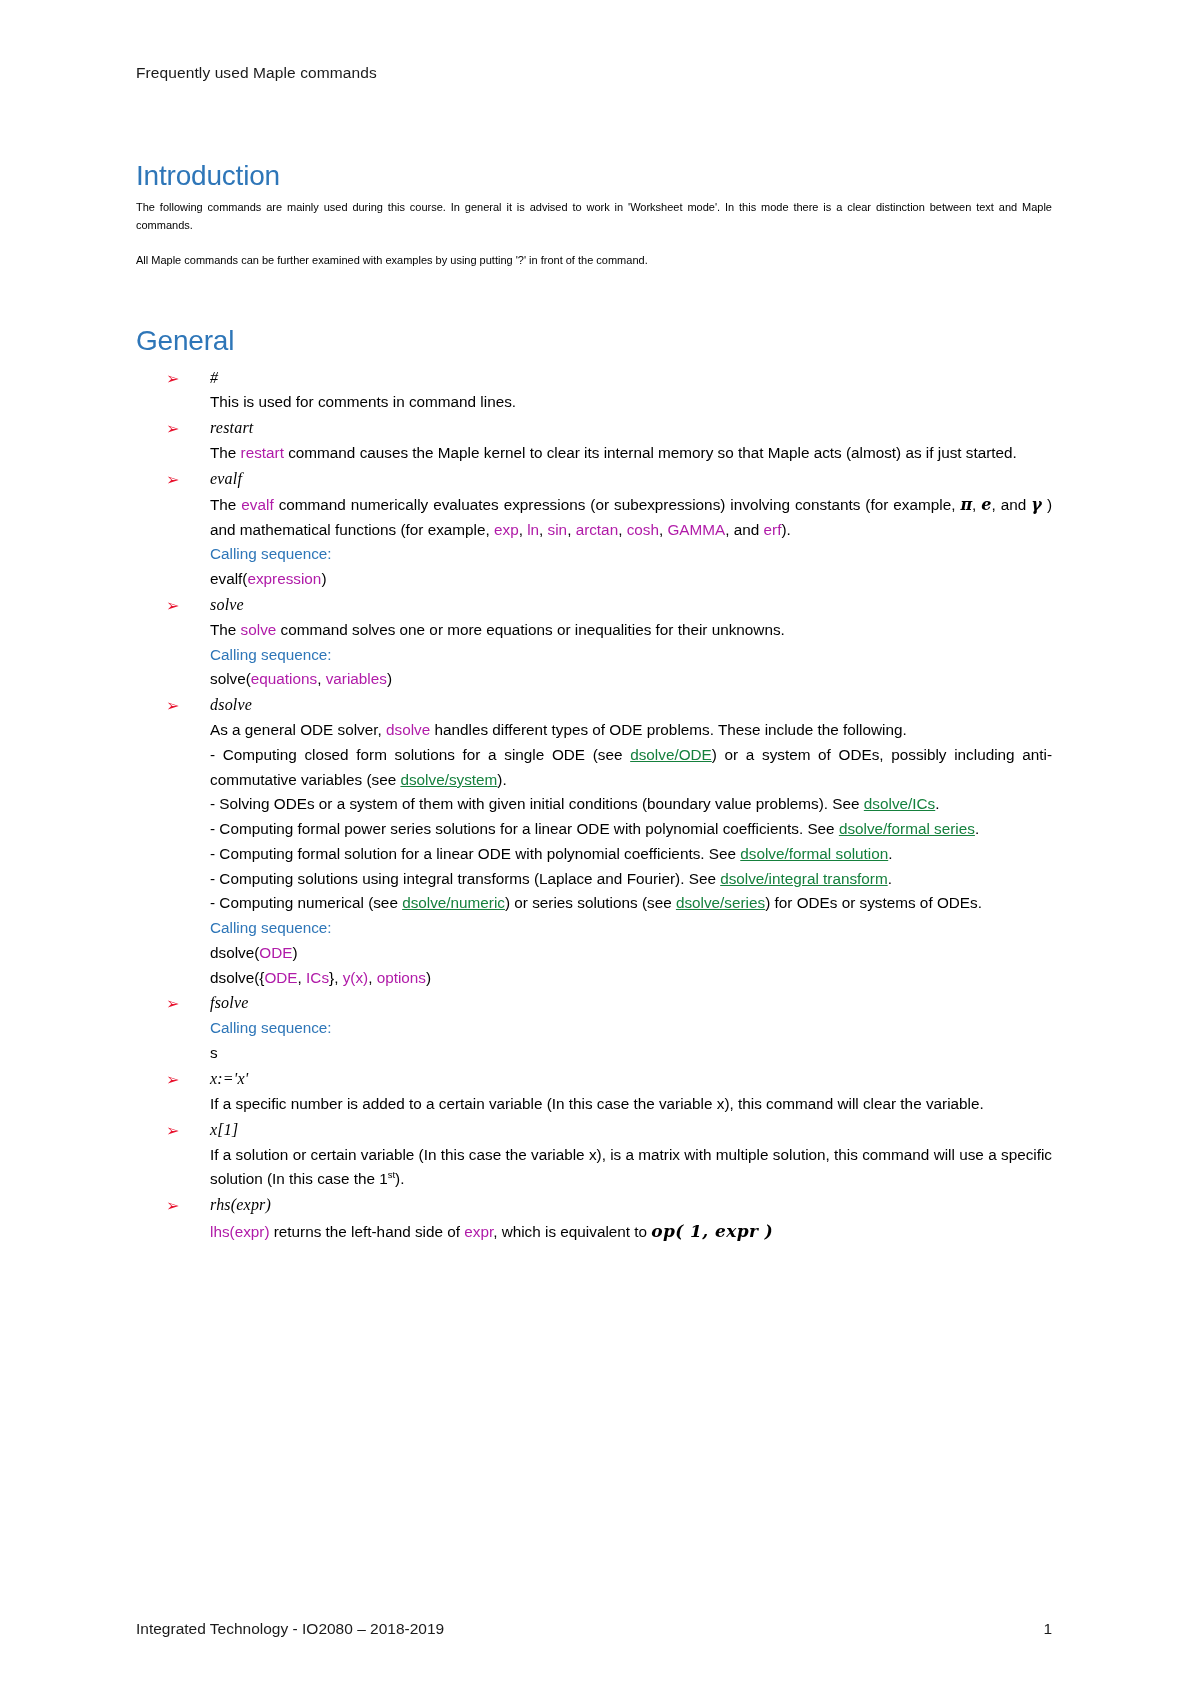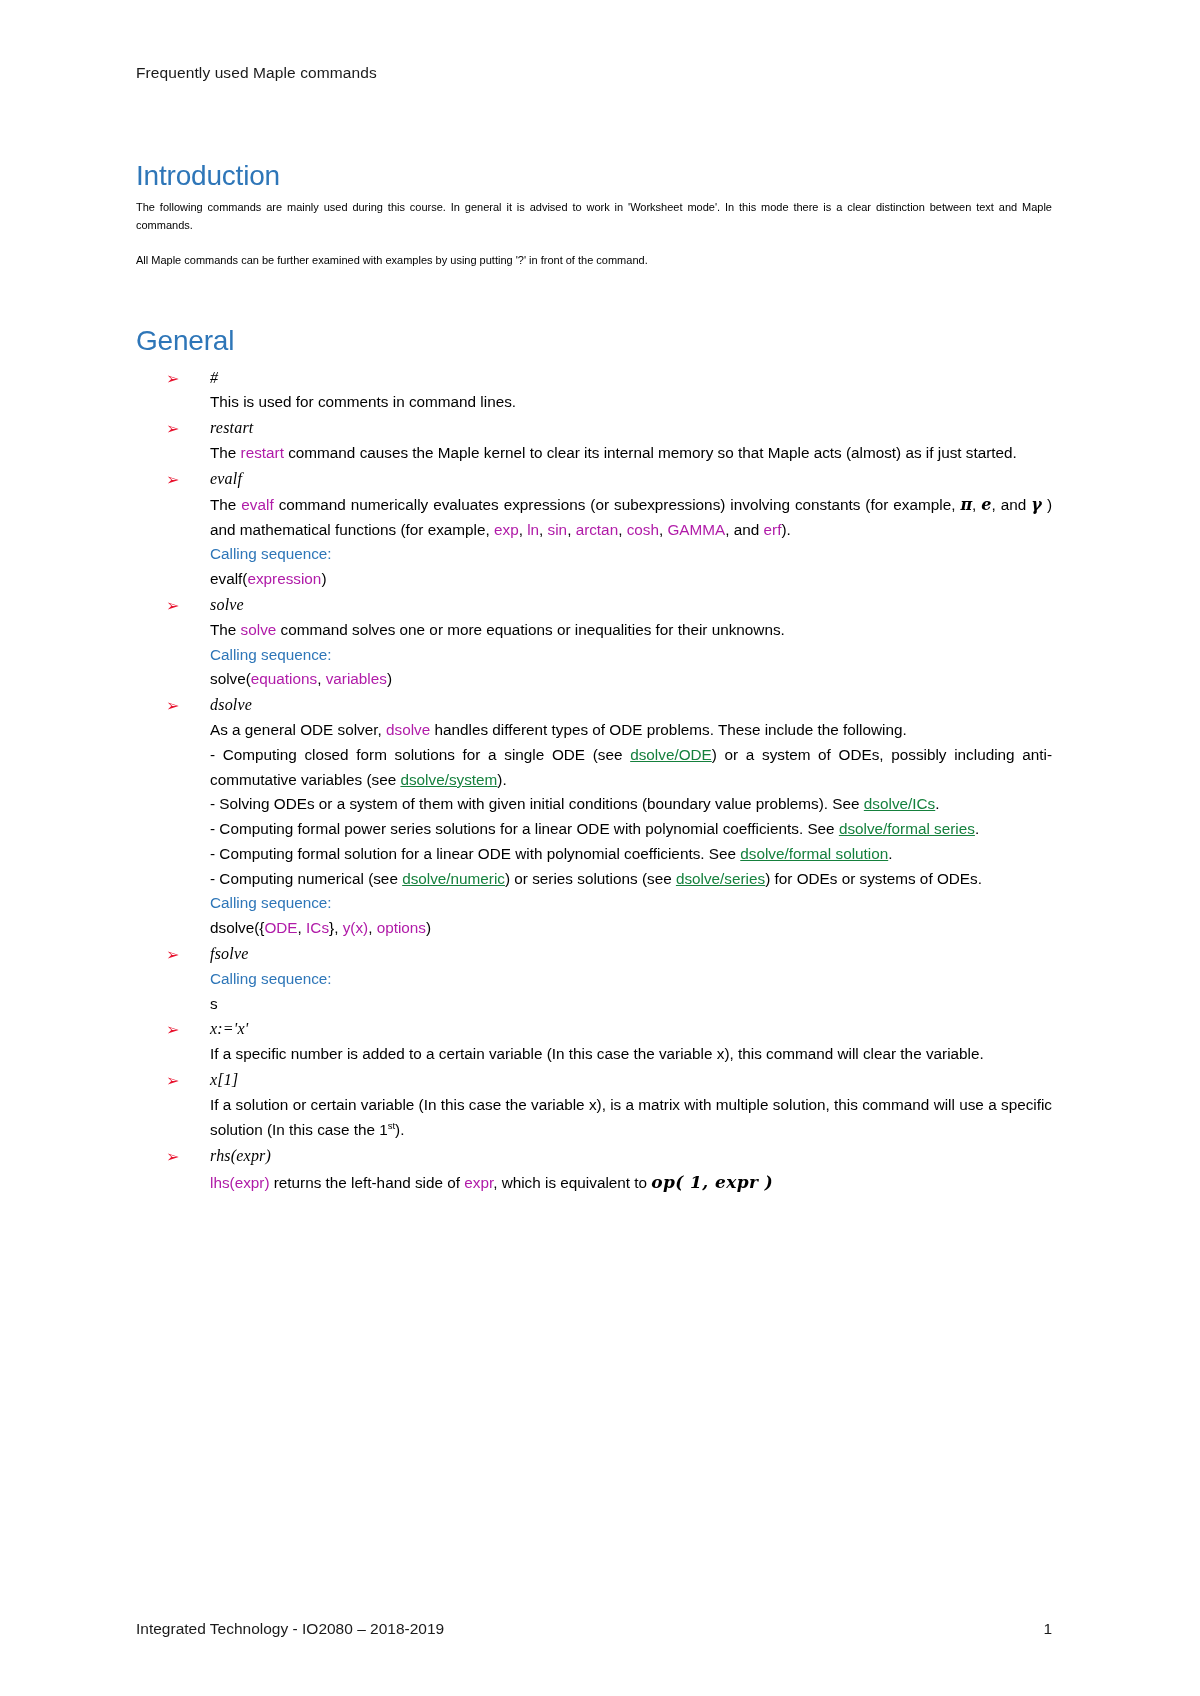--- a/index.html
+++ b/index.html
@@ -180,24 +180,26 @@
       <span class="desc justify"><span>As a general ODE solver, </span><span class="kw">dsolve</span><span> handles different types of ODE problems. These include the following.</span></span>
 
       <span class="desc justify"><span>- Computing closed form solutions for a single ODE (see </span><span class="xref">dsolve/ODE</span><span>) or a system of ODEs, possibly including anti-commutative variables (see </span><span class="xref">dsolve/system</span><span>).</span></span>
 
       <span class="desc justify"><span>- Solving ODEs or a system of them with given initial conditions (boundary value problems). See </span><span class="xref">dsolve/ICs</span><span>.</span></span>
 
       <span class="desc justify"><span>-  Computing  formal  power  series  solutions  for  a  linear  ODE  with  polynomial  coefficients.  See </span><span class="xref">dsolve/formal series</span><span>.</span></span>
 
       <span class="desc justify"><span>- Computing formal solution for a linear ODE with polynomial coefficients. See </span><span class="xref">dsolve/formal solution</span><span>.</span></span>
 
+      <span class="desc justify"><span>- Computing solutions using integral transforms (Laplace and Fourier). See </span><span class="xref">dsolve/integral transform</span><span>.</span></span>
 
       <span class="desc justify"><span>- Computing numerical (see </span><span class="xref">dsolve/numeric</span><span>) or series solutions (see </span><span class="xref">dsolve/series</span><span>) for ODEs or systems of ODEs.</span></span>
 
       <span class="callseq">Calling sequence:</span>
+      <span class="code"><span>dsolve(</span><span class="kw">ODE</span><span>)</span></span>
       <span class="code"><span>dsolve({</span><span class="kw">ODE</span>, <span class="kw">ICs</span><span>}, </span><span class="kw">y(x)</span>, <span class="kw">options</span><span>)</span></span>
     </li>
 
     <li>
       <span class="bullet">➢</span>
       <span class="cmdname">fsolve</span>
       <span class="callseq">Calling sequence:</span>
       <span class="code">s</span>
     </li>
 

